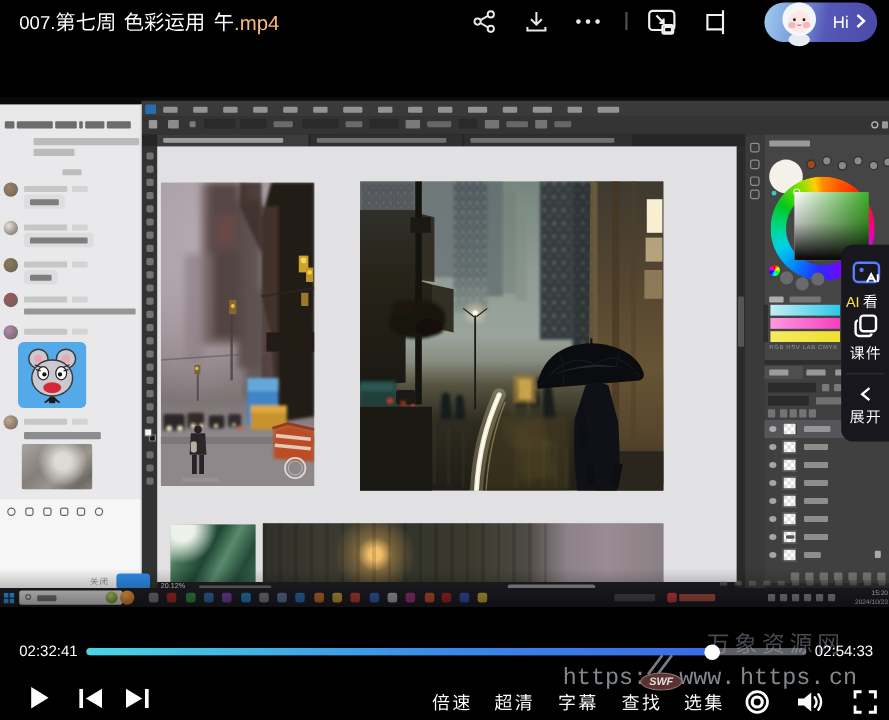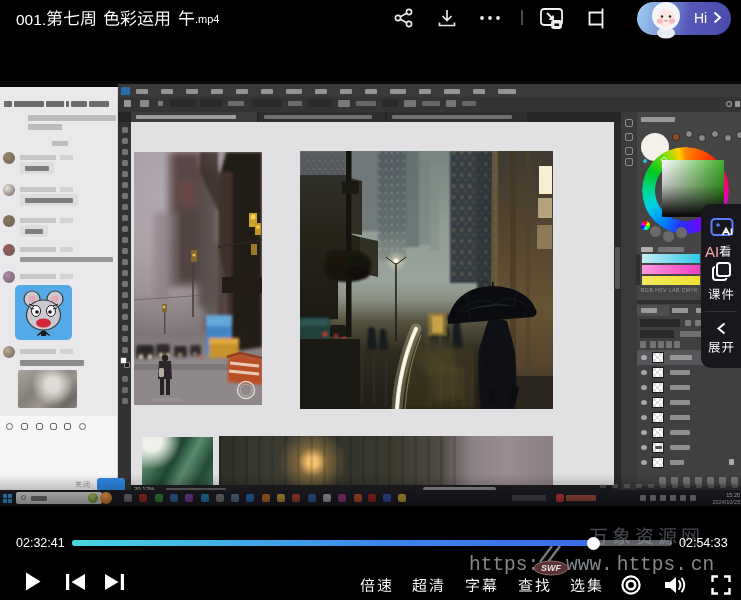--- a/index.html
+++ b/index.html
@@ -560,22 +560,22 @@
     <div class="tl" style="left:648px;top:403px;width:6px;height:4px;background:rgba(160,160,160,.35)"></div>
     <div class="tl" style="left:660px;top:403px;width:6px;height:4px;background:rgba(160,160,160,.35)"></div>
     <div class="tl" style="left:672px;top:403px;width:6px;height:4px;background:rgba(160,160,160,.35)"></div>
     <div class="tl" style="left:684px;top:403px;width:6px;height:4px;background:rgba(160,160,160,.35)"></div>
     <div class="tl" style="left:696px;top:403px;width:6px;height:4px;background:rgba(160,160,160,.35)"></div>
     <div class="tl" style="left:708px;top:403px;width:6px;height:4px;background:rgba(160,160,160,.35)"></div>
     <div class="tl" style="left:720px;top:403px;width:6px;height:4px;background:rgba(160,160,160,.35)"></div>
     <div class="tl" style="left:732px;top:403px;width:6px;height:4px;background:rgba(160,160,160,.35)"></div>
   </div>
 <div class="ab" style="left:0;top:0;width:741px;height:56px;background:#000"></div>
-<div class="ab" style="left:16px;top:10px;color:#fff;font-size:15.5px;line-height:19px">001.</div>
-<div class="ab" style="left:195px;top:10px;color:#ffffff;font-size:11px;line-height:19px">.mp4</div>
+<div class="ab" style="left:16px;top:10px;color:#fff;font-size:15.5px;line-height:19px">007.</div>
+<div class="ab" style="left:195px;top:10px;color:#fdba74;font-size:17px;line-height:19px">.mp4</div>
 <svg style="position:absolute;left:46px;top:10px;" width="53" height="19" viewBox="0 0 53 19">
     <use href="#g7b2c" fill="#ffffff" transform="translate(0.0,14.6) scale(0.0170,-0.0170)"></use>
     <use href="#g4e03" fill="#ffffff" transform="translate(17.0,14.6) scale(0.0170,-0.0170)"></use>
     <use href="#g5468" fill="#ffffff" transform="translate(34.0,14.6) scale(0.0170,-0.0170)"></use>
   </svg>
 <svg style="position:absolute;left:103px;top:10px;" width="70" height="19" viewBox="0 0 70 19">
     <use href="#g8272" fill="#ffffff" transform="translate(0.0,14.6) scale(0.0170,-0.0170)"></use>
     <use href="#g5f69" fill="#ffffff" transform="translate(17.0,14.6) scale(0.0170,-0.0170)"></use>
     <use href="#g8fd0" fill="#ffffff" transform="translate(34.0,14.6) scale(0.0170,-0.0170)"></use>
     <use href="#g7528" fill="#ffffff" transform="translate(51.0,14.6) scale(0.0170,-0.0170)"></use>
@@ -686,21 +686,21 @@
 <svg class="ab" style="left:711px;top:575px" width="20" height="20" viewBox="0 0 20 20" fill="none" stroke="#fff" stroke-width="2.4">
 <path d="M7 1.5 H1.5 V7 M13 1.5 H18.5 V7 M7 18.5 H1.5 V13 M13 18.5 H18.5 V13"></path>
   </svg>
 <div class="ab" style="left:701px;top:204px;width:40px;height:164px;background:#17171d;border-radius:10px 0 0 10px"></div>
 <svg class="ab" style="left:710px;top:216px" width="24" height="22" viewBox="0 0 24 22" fill="none">
 <rect x="1.5" y="3" width="21" height="16" rx="3.5" stroke="#5a7dff" stroke-width="2"></rect>
 <circle cx="8" cy="9" r="1.8" fill="#5a7dff"></circle>
 <path d="M12.5 19 l3.5-6.5 3.5 6.5 M14.2 16.2 h3.6" stroke="#fff" stroke-width="1.7"></path>
 <path d="M21.5 12.5 v6.5" stroke="#fff" stroke-width="1.7"></path>
   </svg>
-<div class="ab" style="left:705px;top:245px;color:#fca5a5;font-size:15px;line-height:14px">AI</div>
+<div class="ab" style="left:705px;top:245px;color:#fde047;font-size:12px;line-height:14px">AI</div>
 <svg style="position:absolute;left:719px;top:245px;" width="14" height="14" viewBox="0 0 14 14">
     <use href="#g770b" fill="#ffffff" transform="translate(0.0,10.8) scale(0.0125,-0.0125)"></use>
   </svg>
 <svg class="ab" style="left:711px;top:261px" width="22" height="21" viewBox="0 0 22 21" fill="none" stroke="#fff" stroke-width="2">
 <rect x="6" y="2" width="13" height="13" rx="2.5"></rect>
 <path d="M4 6 a2.5 2.5 0 0 0 -2 2.5 V16 a3 3 0 0 0 3 3 H13 a2.5 2.5 0 0 0 2.4 -2"></path>
   </svg>
 <svg style="position:absolute;left:708px;top:288px;" width="28" height="14" viewBox="0 0 28 14">
     <use href="#g8bfe" fill="#ffffff" transform="translate(0.0,10.8) scale(0.0125,-0.0125)"></use>
     <use href="#g4ef6" fill="#ffffff" transform="translate(13.5,10.8) scale(0.0125,-0.0125)"></use>

